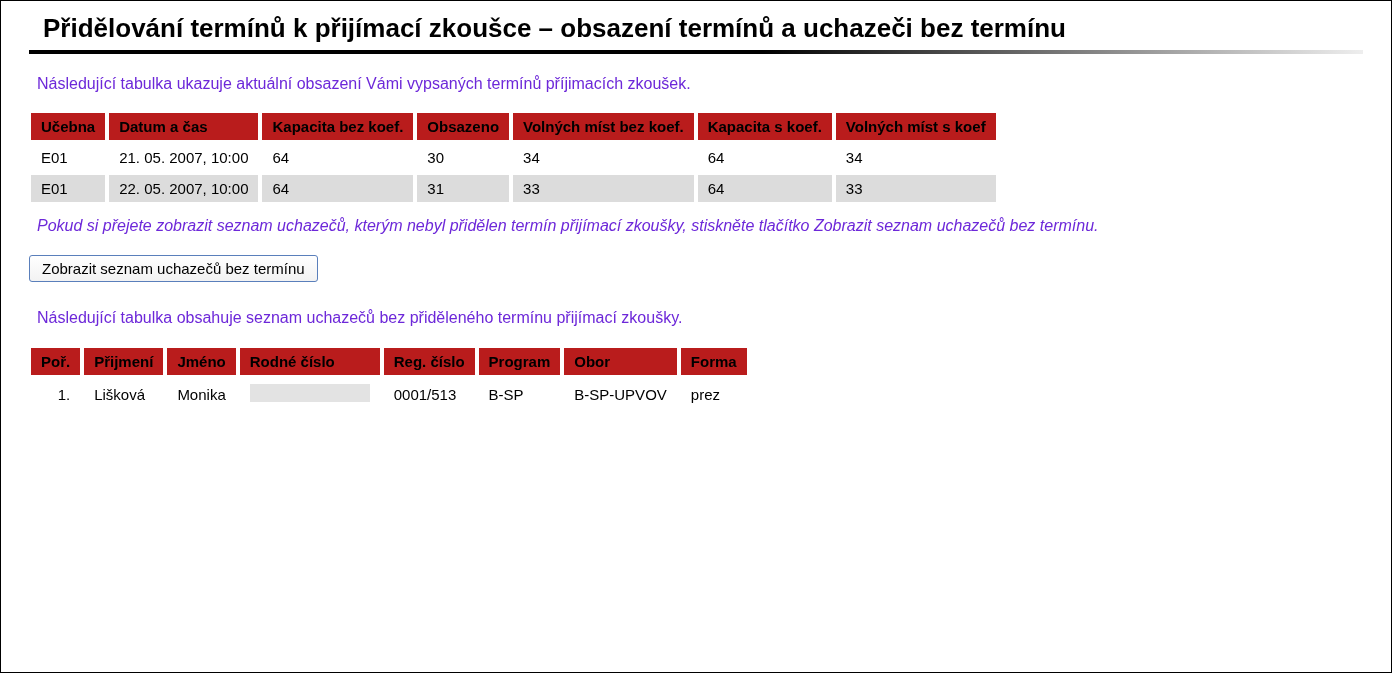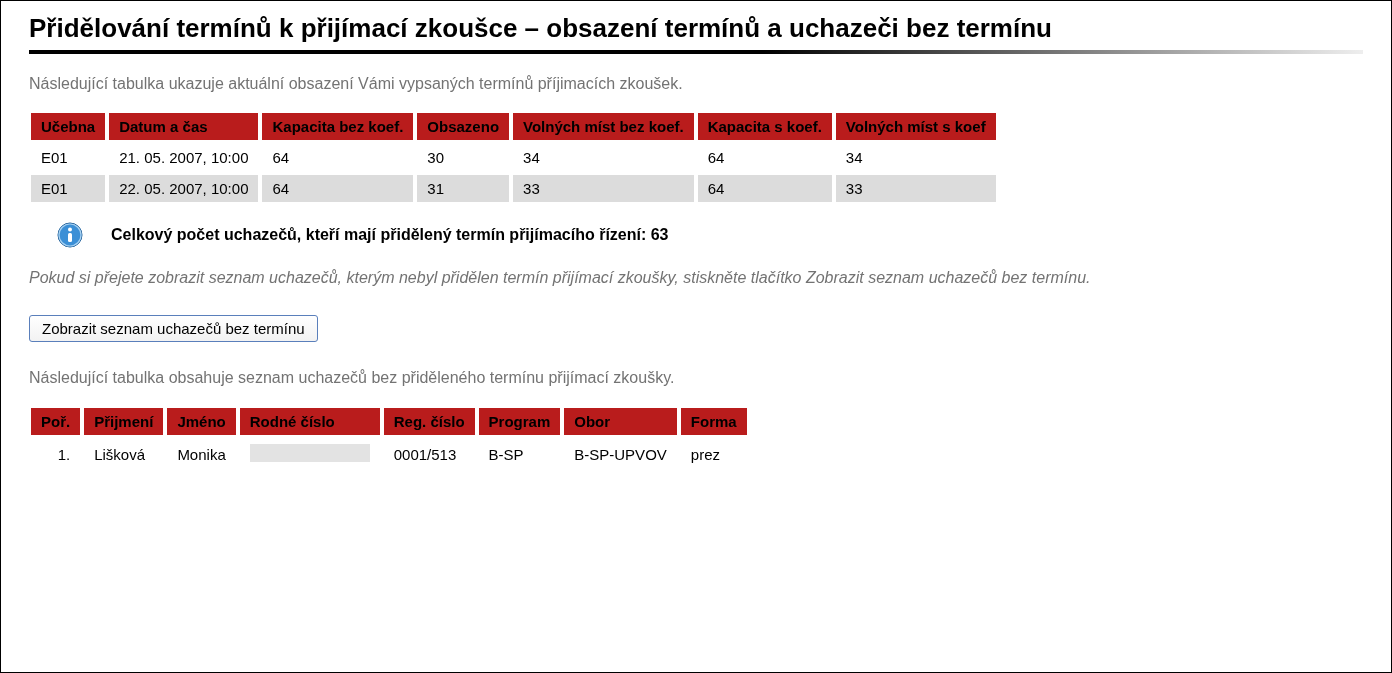--- a/index.html
+++ b/index.html
@@ -14,32 +14,32 @@
   .page {
     border: 1px solid #000;
     width: 1392px;
     height: 673px;
     padding: 8px 28px 18px 28px;
     position: relative;
   }
   h1.title {
     font-size: 26px;
     font-weight: bold;
-    margin: 4px 0 6px 0;
+    margin: 4px 0 6px 14px;
     color: #000;
   }
   .title-underline {
     height: 4px;
     background: linear-gradient(to right, #000 0%, #000 55%, #bbb 90%, #eee 100%);
     margin-bottom: 18px;
   }
   .green-text {
-    color: #737373;
+    color: #6d28d9;
     font-size: 16px;
-    margin: 10px 0 16px 0;
+    margin: 10px 0 16px 8px;
     line-height: 1.45;
   }
   .justify { text-align: justify; font-style: italic; }
 
   table.data {
     border-collapse: separate;
     border-spacing: 0;
     font-size: 15px;
   }
   table.data th {
@@ -78,21 +78,21 @@
   }
 
   button.action {
     font-family: Verdana, Geneva, sans-serif;
     font-size: 15px;
     padding: 4px 12px;
     background: linear-gradient(to bottom, #fff, #f2f2f2);
     border: 1px solid #5a7fbb;
     border-radius: 3px;
     cursor: pointer;
-    margin: 10px 0 14px 0;
+    margin: 2px 0 14px 0;
   }
 
   .redacted {
     background: #e3e3e3;
     display: inline-block;
     width: 120px;
     height: 18px;
   }
 </style>
 </head>
@@ -133,31 +133,20 @@
         <td>22. 05. 2007, 10:00</td>
         <td class="center">64</td>
         <td class="center">31</td>
         <td class="center">33</td>
         <td class="center">64</td>
         <td class="center">33</td>
       </tr>
     </tbody>
   </table>
 
-  <div class="info-row">
-    <span class="info-icon">
-      <svg viewBox="0 0 26 26" width="26" height="26">
-        <circle cx="13" cy="13" r="12" fill="#3b8fd6" stroke="#1f5c94" stroke-width="1"></circle>
-        <circle cx="13" cy="13" r="11" fill="none" stroke="#a8d2f2" stroke-width="1.2"></circle>
-        <circle cx="13" cy="7.5" r="2" fill="#fff"></circle>
-        <rect x="11" y="11" width="4" height="9" rx="1.5" fill="#fff"></rect>
-      </svg>
-    </span>
-    <span class="info-text">Celkový počet uchazečů, kteří mají přidělený termín přijímacího řízení: 63</span>
-  </div>
 
   <div class="green-text justify">Pokud si přejete zobrazit seznam uchazečů, kterým nebyl přidělen termín přijímací zkoušky, stiskněte tlačítko Zobrazit seznam uchazečů bez termínu.</div>
 
   <button class="action">Zobrazit seznam uchazečů bez termínu</button>
 
   <div class="green-text">Následující tabulka obsahuje seznam uchazečů bez přiděleného termínu přijímací zkoušky.</div>
 
   
   <table class="data">
     <thead>

